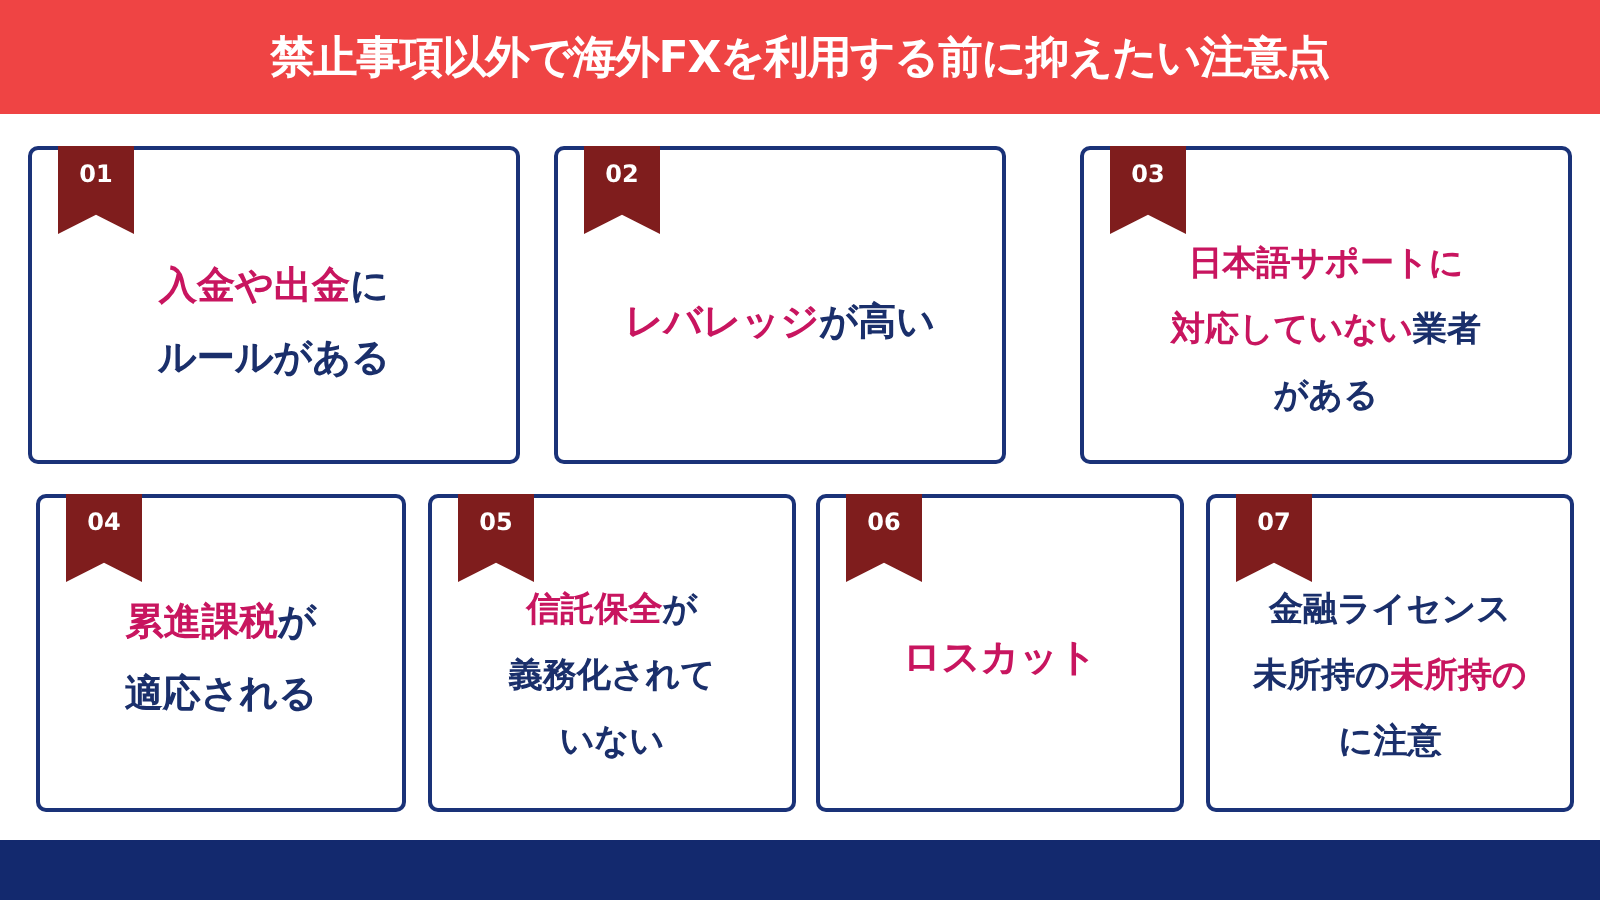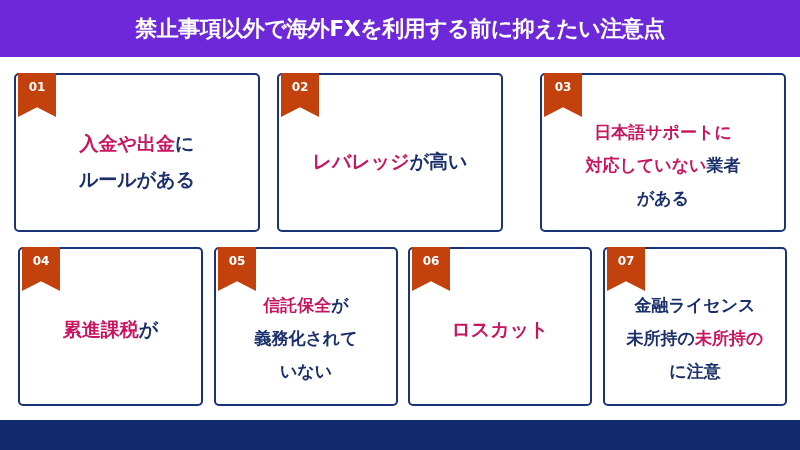--- a/index.html
+++ b/index.html
@@ -1,42 +1,42 @@
 <!DOCTYPE html>
 <html><head>
   <meta charset="utf-8">
   <style>
     * { box-sizing: border-box; margin: 0; padding: 0; }
     html, body { width: 800px; height: 450px; overflow: hidden; background: #ffffff; }
     body { position: relative; font-family: "DejaVu Sans", "Liberation Sans", sans-serif; }
 
     .header {
       position: absolute; left: 0; top: 0; width: 800px; height: 57px;
-      background: #6d28d9;
+      background: #ef4444;
       display: flex; align-items: center; justify-content: center;
     }
     .header-title {
       color: #ffffff; font-size: 22px; font-weight: bold; letter-spacing: -0.5px;
     }
 
     .footer {
       position: absolute; left: 0; top: 420px; width: 800px; height: 30px;
       background: #13296e;
     }
 
     .card {
       position: absolute;
       border: 2px solid #1a3278;
       border-radius: 5px;
       background: #ffffff;
     }
     .ribbon {
-      position: absolute; left: 2px; top: -2px;
+      position: absolute; left: 13px; top: -2px;
       width: 38px; height: 44px;
-      background: #c2410c;
+      background: #7f1d1d;
       clip-path: polygon(0 0, 100% 0, 100% 100%, 50% 78%, 0 100%);
     }
     .ribbon-num {
       position: absolute; left: 0; top: 7px; width: 38px;
       text-align: center; color: #ffffff; font-size: 12px; font-weight: bold;
       font-family: "DejaVu Sans", sans-serif;
     }
     .card-body {
       position: absolute; left: 0; right: 0; bottom: 0;
       display: flex; flex-direction: column; align-items: center; justify-content: center;
@@ -115,20 +115,23 @@
 </div>
 
 <div class="card" id="c4">
   <div class="ribbon">
     <div class="ribbon-num">04</div>
   </div>
   <div class="card-body">
     <div class="line">
       <span class="hl">累進課税</span><span class="nv">が</span>
     </div>
+    <div class="line">
+      <span class="nv">適応される</span>
+    </div>
   </div>
 </div>
 
 <div class="card small" id="c5">
   <div class="ribbon">
     <div class="ribbon-num">05</div>
   </div>
   <div class="card-body">
     <div class="line">
       <span class="hl">信託保全</span><span class="nv">が</span>

